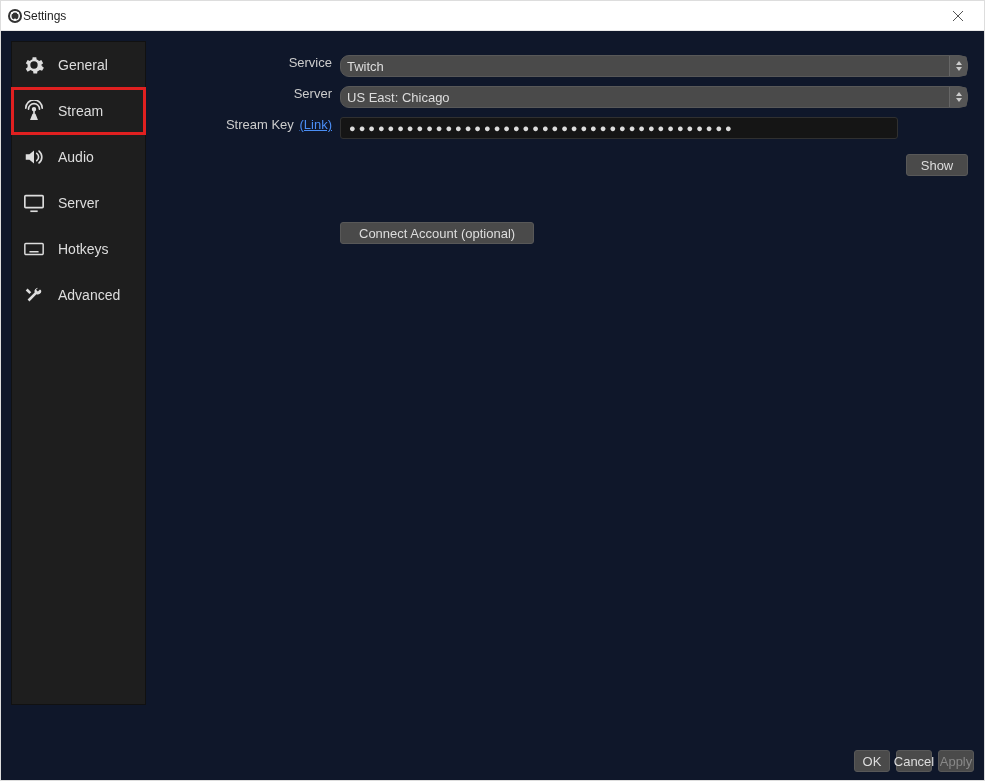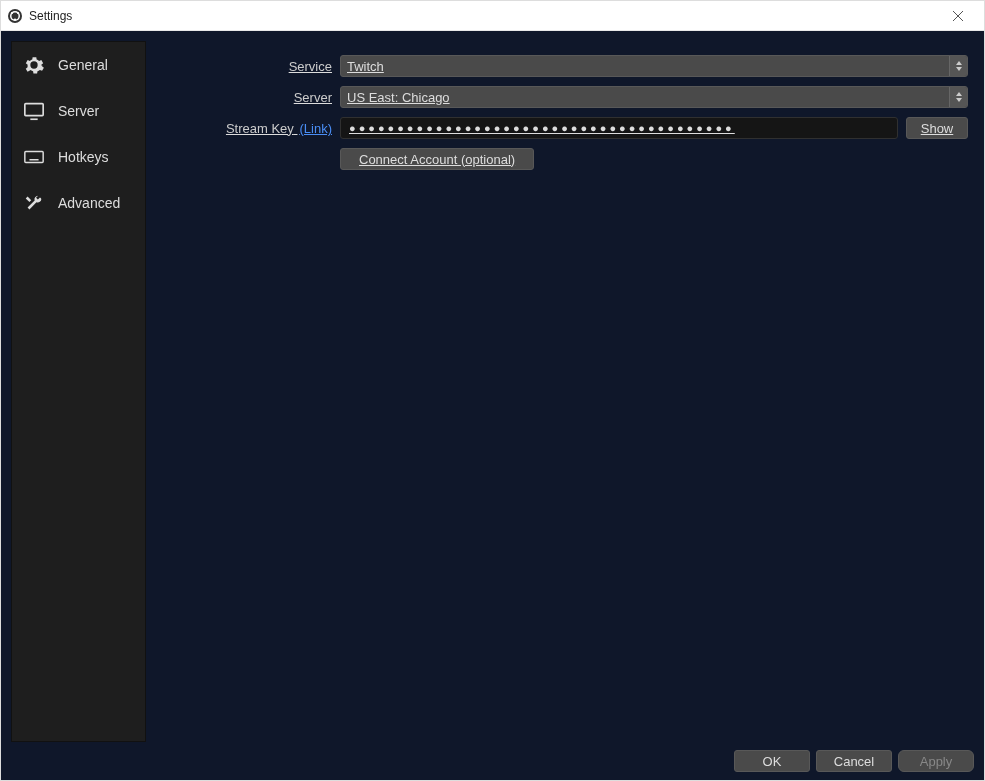--- a/index.html
+++ b/index.html
@@ -23,21 +23,21 @@
   .titlebar {
     height: 30px;
     background: #fff;
     color: #333;
     display: flex;
     align-items: center;
     padding: 0 6px;
     border-bottom: 1px solid #e8e8e8;
     justify-content: space-between;
   }
-  .titlebar-left { display: flex; align-items: center; gap: 6px; }
+  .titlebar-left { display: flex; align-items: center; }
   .titlebar-title { font-size: 12px; color: #222; }
   .titlebar-close {
     width: 40px; height: 28px;
     display: flex; align-items: center; justify-content: center;
     cursor: pointer;
     color: #555;
   }
   .body {
     flex: 1;
     background: #0f172a;
@@ -84,23 +84,22 @@
   }
   .side-icon svg { width: 26px; height: 22px; }
   .content {
     flex: 1;
     padding-top: 14px;
     padding-right: 8px;
     min-width: 0;
   }
   .form-row {
     display: flex;
-    align-items: center;
+    align-items: flex-start;
     margin-bottom: 9px;
-    text-decoration: underline;
   }
   .form-label {
     width: 184px;
     text-align: right;
     padding-right: 8px;
     color: #ccc;
     font-size: 13px;
   }
   .form-ctrl {
     flex: 1;
@@ -112,21 +111,21 @@
     flex: 1;
     background: #4a4a4a;
     border: 1px solid #585858;
     color: #ddd;
     height: 22px;
     display: flex;
     align-items: center;
     padding: 0 6px;
     position: relative;
     font-size: 13px;
-    border-radius: 3px;
+    border-radius: 9px;
     min-width: 0;
   }
   .combo .spinner {
     position: absolute;
     right: 0; top: 0;
     width: 18px; height: 100%;
     background: #555;
     border-left: 1px solid #666;
     display: flex;
     flex-direction: column;
@@ -167,31 +166,32 @@
     border: 1px solid #585858;
     color: #ddd;
     height: 22px;
     padding: 0 14px;
     font-size: 13px;
     border-radius: 3px;
     cursor: pointer;
     display: inline-flex;
     align-items: center;
     justify-content: center;
+    margin-top: 37px;
   }
   .btn-show { width: 62px; padding: 0; }
   .btn-connect { padding: 0 18px; }
   .footer {
     display: flex;
     justify-content: flex-end;
     gap: 6px;
     padding-right: 2px;
   }
-  .footer .btn { width: 76px; padding: 0; }
-  .footer .btn.disabled { color: #888; cursor: default; border-radius: 6px; }
+  .footer .btn { width: 36px; padding: 0; }
+  .footer .btn.disabled { color: #888; cursor: default; }
   .app-icon {
     width: 16px; height: 16px;
     display: inline-flex; align-items: center; justify-content: center;
   }
 </style>
 </head>
 <body>
 
 <div class="window">
 
@@ -224,22 +224,43 @@
 
         <div class="side-item">
           <span class="side-icon">
             <svg viewBox="0 0 24 24" fill="#ddd">
                 <path d="M12 8a4 4 0 100 8 4 4 0 000-8zm8.9 4c0 .5 0 1-.1 1.4l2 1.6-2 3.4-2.4-.9c-.8.6-1.6 1.1-2.6 1.4l-.4 2.5h-4l-.4-2.5a8 8 0 01-2.6-1.4L5 19.4l-2-3.4 2-1.6C5 13.9 5 13.5 5 13s0-.9.1-1.4L3.1 10l2-3.4 2.4.9c.8-.6 1.6-1.1 2.6-1.4l.4-2.5h4l.4 2.5a8 8 0 012.6 1.4L20 6.6l2 3.4-2 1.6c.1.4.1.9.1 1.4z"></path>
               </svg>
           </span>
           <span>General</span>
         </div>
 
-
-
+        <div class="side-item highlight">
+          <span class="side-icon">
+            <svg viewBox="0 0 24 24" fill="none" stroke="#ddd" stroke-width="1.8">
+                <path d="M3 9a9 9 0 0118 0" stroke-linecap="round"></path>
+                <path d="M6 10a6 6 0 0112 0" stroke-linecap="round"></path>
+                <circle cx="12" cy="10" r="1.5" fill="#ddd"></circle>
+                <path d="M12 12v4M9 21h6l-2-5h-2z" fill="#ddd"></path>
+              </svg>
+          </span>
+          <span>Stream</span>
+        </div>
+
+
+        <div class="side-item">
+          <span class="side-icon">
+            <svg viewBox="0 0 24 24" fill="#ddd">
+                <path d="M3 9v6h4l5 4V5L7 9H3z"></path>
+                <path d="M15 8a5 5 0 010 8" fill="none" stroke="#ddd" stroke-width="1.8" stroke-linecap="round"></path>
+                <path d="M17.5 5.5a8.5 8.5 0 010 13" fill="none" stroke="#ddd" stroke-width="1.8" stroke-linecap="round"></path>
+              </svg>
+          </span>
+          <span>Audio</span>
+        </div>
 
         <div class="side-item">
           <span class="side-icon">
             <svg viewBox="0 0 24 24" fill="none" stroke="#ddd" stroke-width="1.8">
                 <rect x="2" y="4" width="20" height="13" rx="1"></rect>
                 <path d="M8 21h8"></path>
               </svg>
           </span>
           <span>Server</span>
         </div>

